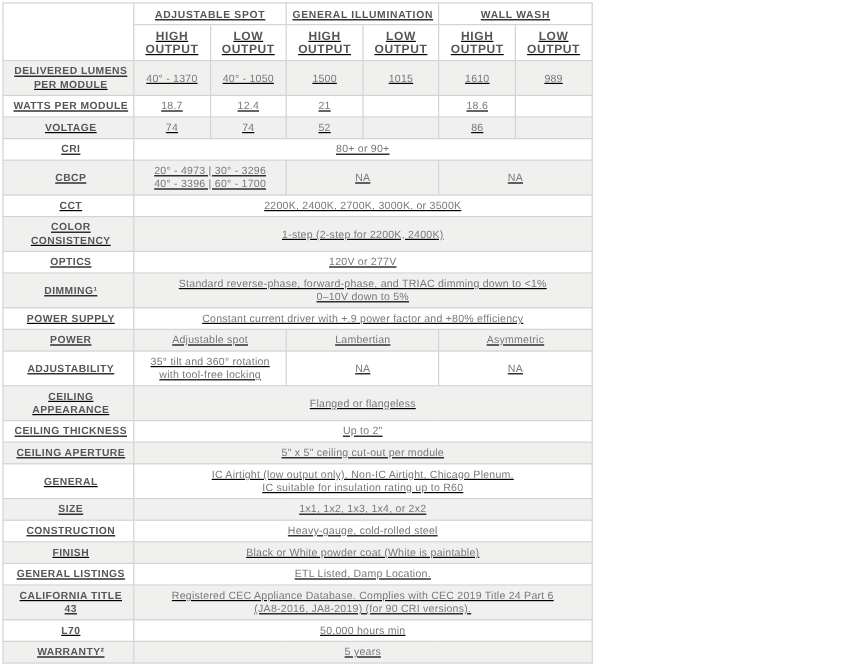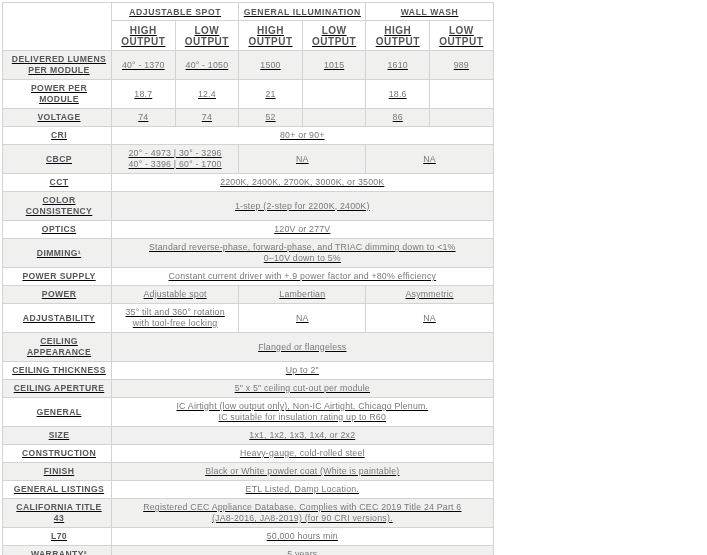--- a/index.html
+++ b/index.html
@@ -103,21 +103,21 @@
         <tr class="shaded">
           <td class="rowlabel">DELIVERED LUMENS PER MODULE</td>
           <td class="val" colspan="1">40° - 1370</td>
           <td class="val" colspan="1">40° - 1050</td>
           <td class="val" colspan="1">1500</td>
           <td class="val" colspan="1">1015</td>
           <td class="val" colspan="1">1610</td>
           <td class="val" colspan="1">989</td>
         </tr>
         <tr class="plain">
-          <td class="rowlabel">POWER PER MODULE</td>
+          <td class="rowlabel">WATTS PER MODULE</td>
           <td class="val" colspan="1">18.7</td>
           <td class="val" colspan="1">12.4</td>
           <td class="val" colspan="1">21</td>
           <td class="val" colspan="1"></td>
           <td class="val" colspan="1">18.6</td>
           <td class="val" colspan="1"></td>
         </tr>
         <tr class="shaded">
           <td class="rowlabel">VOLTAGE</td>
           <td class="val" colspan="1">74</td>

